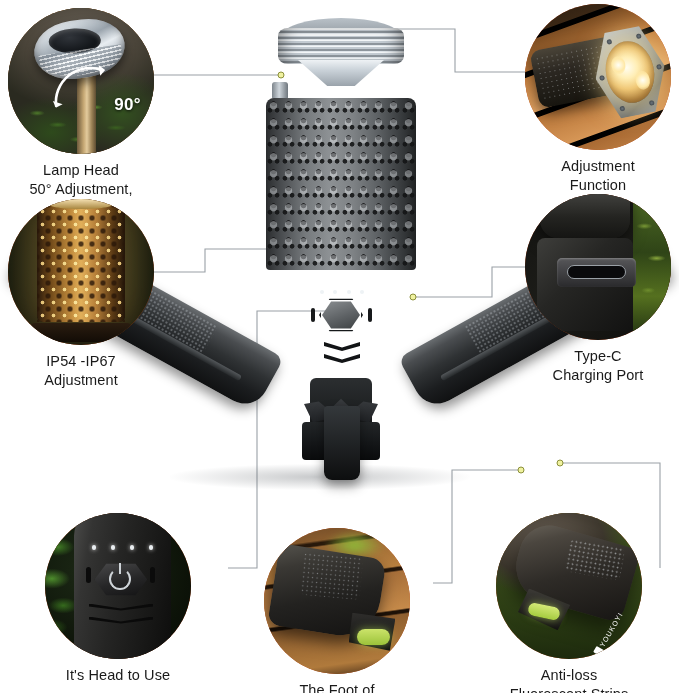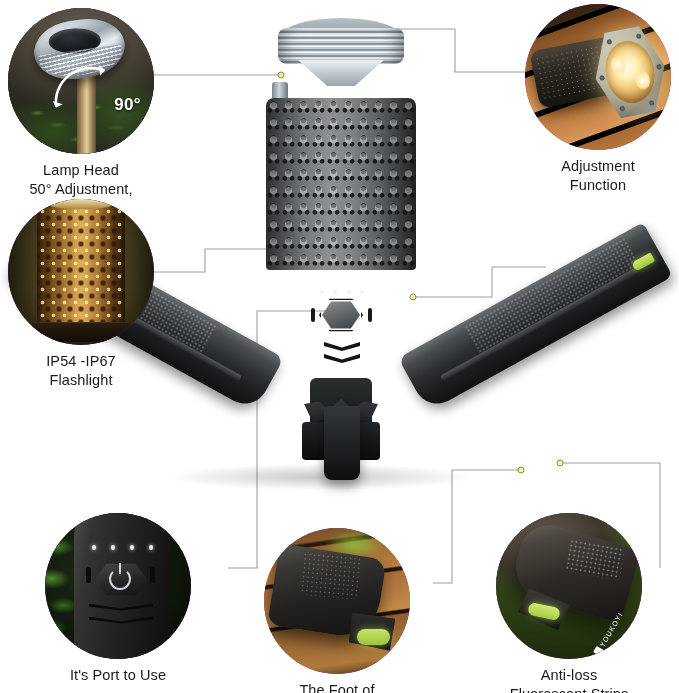--- a/index.html
+++ b/index.html
@@ -13,21 +13,21 @@
 
   
   #connectors { position:absolute; inset:0; width:679px; height:693px; pointer-events:none; }
 
   
   .callout { position: absolute; }
   .bubble {
     border-radius: 50%;
     overflow: hidden;
     position: relative;
-    background: #a21caf;
+    background: #c2410c;
     text-align: center;
   }
   .caption {
     margin-top: 7px;
     text-align: center;
     font-size: 14.5px;
     line-height: 1.28;
     color: #1a1a1a;
     letter-spacing: .1px;
     white-space: pre-line;
@@ -606,23 +606,37 @@
       <div class="scene sc-ip">
         <div class="ip-cyl">
           <div class="ip-perf2"></div>
           <div class="ip-perf"></div>
         </div>
         <div class="ip-cap"></div>
         <div class="ip-base"></div>
       </div>
     </div>
     <div class="caption">IP54 -IP67
-Flashlight</div>
-  </div>
-
+Adjustment</div>
+  </div>
+
+  <div class="callout" style="left:525px;top:194px;width:146px;">
+    <div class="bubble" style="width:146px;height:146px;">
+      <div class="scene sc-usb">
+        <div class="usb-grass"></div>
+        <div class="usb-top"></div>
+        <div class="usb-panel"></div>
+        <div class="usb-plate">
+          <div class="usb-slot"></div>
+        </div>
+      </div>
+    </div>
+    <div class="caption">Type-C
+Charging Port</div>
+  </div>
 
   <div class="callout" style="left:45px;top:513px;width:146px;">
     <div class="bubble" style="width:146px;height:146px;">
       <div class="scene sc-btn">
         <div class="btn-leaves"></div>
         <div class="btn-body"></div>
         <div class="led-row">
           <span class="led"></span>
           <span class="led"></span>
           <span class="led"></span>
@@ -631,21 +645,21 @@
         <div class="pwr-hex"></div>
         <div class="pwr-glyph"></div>
         <div class="side-slot" style="left:28%;top:37%;"></div>
         <div class="side-slot" style="left:72%;top:37%;"></div>
         <div class="chev-stack">
           <div class="chev" style="top:0;"></div>
           <div class="chev" style="top:13px;"></div>
         </div>
       </div>
     </div>
-    <div class="caption">It's Port to Use</div>
+    <div class="caption">It's Head to Use</div>
   </div>
 
   <div class="callout" style="left:264px;top:528px;width:146px;">
     <div class="bubble" style="width:146px;height:146px;">
       <div class="scene sc-foot">
         <div class="foot-green-blur"></div>
         <div class="foot-leg"></div>
         <div class="foot-tip"></div>
         <div class="foot-gstrip"></div>
       </div>

